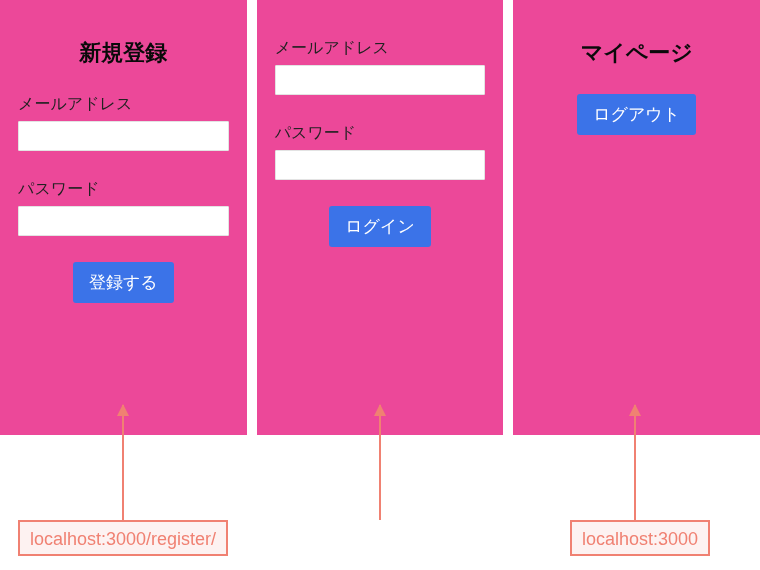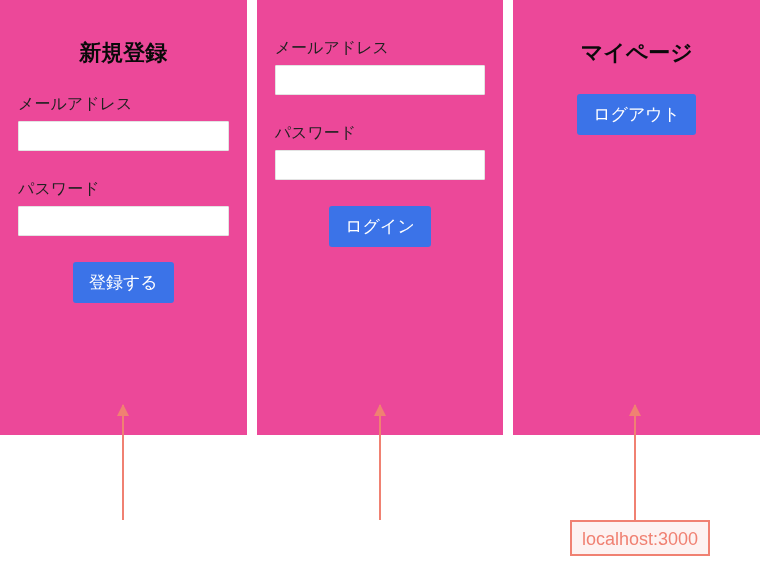--- a/index.html
+++ b/index.html
@@ -147,14 +147,15 @@
       <button class="btn">ログアウト</button>
     </div>
   </div>
 </div>
 
 <div class="annotations">
   <div class="arrow" style="left:122px; top:405px; height:115px;"></div>
   <div class="arrow" style="left:379px; top:405px; height:115px;"></div>
   <div class="arrow" style="left:634px; top:405px; height:115px;"></div>
 
+  <div class="url-box" style="left:18px; top:520px;">localhost:3000/register/</div>
   <div class="url-box" style="left:570px; top:520px;">localhost:3000</div>
 </div>
 
 </body></html>

